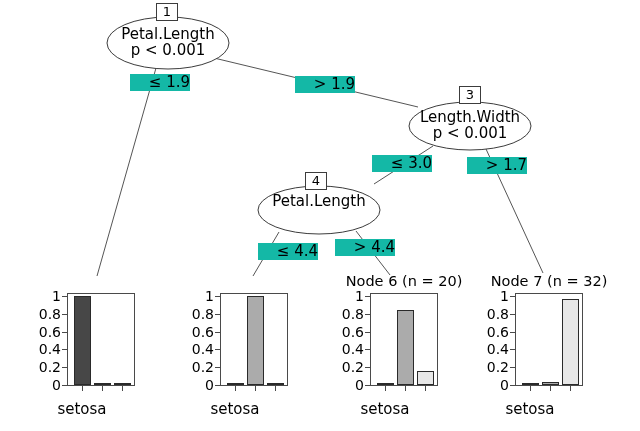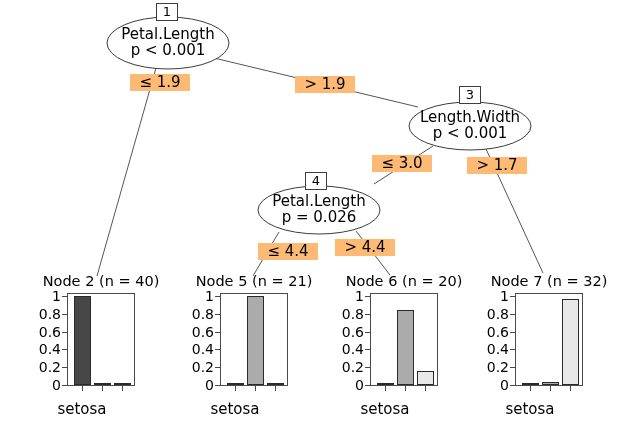--- a/index.html
+++ b/index.html
@@ -12,22 +12,22 @@
   .nodebox {
     position: absolute; width: 20px; height: 16px; background: #fff;
     border: 1px solid #3c3c3c; font-size: 13px; line-height: 16px;
     text-align: center; z-index: 3;
   }
   .nodetext {
     position: absolute; width: 122px; text-align: center; font-size: 15px;
     line-height: 16px; z-index: 2;
   }
   .elabel {
-    position: absolute; width: 60px; text-align: center; font-size: 15px;
-    line-height: 17px; background: #fdba74; z-index: 2;
+    position: absolute; width: 60px; text-align: right; font-size: 15px;
+    line-height: 17px; background: #14b8a6; z-index: 2;
   }
   .panel { position: absolute; top: 270px; width: 110px; height: 158px; }
   .ptitle {
     position: absolute; left: 6px; top: 4px; width: 120px; text-align: center;
     font-size: 14.5px; line-height: 15px; white-space: nowrap;
   }
   .plotbox {
     position: absolute; left: 32px; top: 23px; width: 68px; height: 93px;
     background: #fff; border: 1px solid #4a4a4a; box-sizing: border-box;
   }
@@ -76,32 +76,30 @@
   <div class="nodetext" style="left:107px; top:26px">
     <div>Petal.Length</div>
     <div>p &lt; 0.001</div>
   </div>
   <div class="nodetext" style="left:409px; top:109px">
     <div>Length.Width</div>
     <div>p &lt; 0.001</div>
   </div>
   <div class="nodetext" style="left:258px; top:193px">
     <div>Petal.Length</div>
-    <div>p = 0.026</div>
   </div>
 
   <div class="elabel" style="left:130px; top:74px">≤ 1.9</div>
   <div class="elabel" style="left:295px; top:76px">&gt; 1.9</div>
   <div class="elabel" style="left:372px; top:155px">≤ 3.0</div>
   <div class="elabel" style="left:467px; top:157px">&gt; 1.7</div>
   <div class="elabel" style="left:258px; top:243px">≤ 4.4</div>
   <div class="elabel" style="left:335px; top:239px">&gt; 4.4</div>
 
   <div class="panel" style="left:35px">
-    <div class="ptitle">Node 2 (n = 40)</div>
     <div class="plotbox">
         <div class="bar" style="left: 5.5px; height: 89px; background-color: rgb(71, 71, 71);"></div>
         <div class="bar" style="left: 25.5px; height: 1px; background-color: rgb(171, 171, 171);"></div>
         <div class="bar dotted" style="left: 45.5px; height: 1px; background-color: rgb(232, 232, 232);"></div>
       </div>
     <div class="xlab">setosa</div>
   <div class="ylab" style="top: 18px;">1</div>
       <div class="ydash" style="top: 26px;"></div>
       <div class="ylab" style="top: 35.8px;">0.8</div>
       <div class="ydash" style="top: 43.8px;"></div>
@@ -111,21 +109,20 @@
       <div class="ydash" style="top: 79.4px;"></div>
       <div class="ylab" style="top: 89.2px;">0.2</div>
       <div class="ydash" style="top: 97.2px;"></div>
       <div class="ylab" style="top: 107px;">0</div>
       <div class="ydash" style="top: 115px;"></div>
       <div class="xtick" style="left: 47px;"></div>
       <div class="xtick" style="left: 67px;"></div>
       <div class="xtick" style="left: 87px;"></div>
     </div>
   <div class="panel" style="left:188px">
-    <div class="ptitle">Node 5 (n = 21)</div>
     <div class="plotbox">
         <div class="bar" style="left: 5.5px; height: 1px; background-color: rgb(71, 71, 71);"></div>
         <div class="bar" style="left: 25.5px; height: 89px; background-color: rgb(171, 171, 171);"></div>
         <div class="bar dotted" style="left: 45.5px; height: 1px; background-color: rgb(232, 232, 232);"></div>
       </div>
     <div class="xlab">setosa</div>
   <div class="ylab" style="top: 18px;">1</div>
       <div class="ydash" style="top: 26px;"></div>
       <div class="ylab" style="top: 35.8px;">0.8</div>
       <div class="ydash" style="top: 43.8px;"></div>

